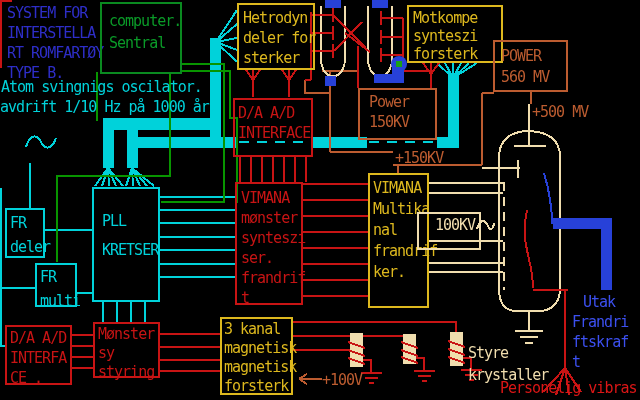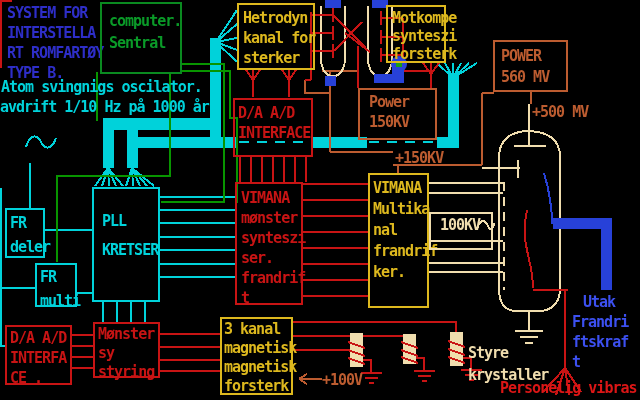--- a/index.html
+++ b/index.html
@@ -1,35 +1,35 @@
 <!DOCTYPE html>
 <html style="--bg: #000000; --blue_title: #2e2ec8; --cyan: #00d2da; --green_box: #0a8a20; --green_text: #0a9a28; --green_wire: #089500; --red: #c81414; --red_bright: #dc1616; --yellow: #ddb81e; --sienna: #bc5c30; --wheat: #f0ddae; --blue_wire: #2741d8; --blue_text: #3c50f0; --green_dot: #18a018;"><head>
 <meta charset="utf-8">
 <style>
   html,body{margin:0;padding:0;background:#000}
   #page{position:relative;width:640px;height:400px;background:#000;
-        font-family:"DejaVu Sans Mono",monospace;font-weight:bold;overflow:hidden}
+        font-family:"DejaVu Sans Mono",monospace;font-weight:normal;overflow:hidden}
   svg{position:absolute;left:0;top:0}
   .box{position:absolute;border:2px solid;box-sizing:border-box}
   .t{letter-spacing:-1px;font-size:15px;white-space:pre}
   .lbl{position:absolute;letter-spacing:-1px;font-size:15px;white-space:pre}
   path,line,rect.wire{fill:none;stroke-width:2;shape-rendering:crispEdges}
   .wc{stroke:var(--cyan)} .wr{stroke:var(--red)} .wg{stroke:var(--green_wire)}
   .ws{stroke:var(--sienna)} .ww{stroke:var(--wheat)} .wb{stroke:var(--blue_wire)}
   .fc{fill:var(--cyan);stroke:none} .fb{fill:var(--blue_wire);stroke:none}
   .fw{fill:var(--wheat);stroke:none} .fg{fill:var(--green_dot);stroke:none}
   #title{position:absolute;left:7px;top:3px;color:var(--blue_title)}
   #title .t{line-height:20px}
   #osc1{left:1px;top:78px;color:var(--cyan)}
   #osc2{left:0px;top:98px;color:var(--cyan)}
   #b-sentral{left:100px;top:2px;width:82px;height:72px;border-color:var(--green_box);color:var(--green_text);padding:6px 0 0 7px}
   #b-sentral .t{line-height:22px}
   #b-hetrodyn{left:237px;top:3px;width:78px;height:67px;border-color:var(--yellow);color:var(--yellow);padding:3px 0 0 4px}
   #b-hetrodyn .t{line-height:20px}
-  #b-motkompe{left:386px;top:5px;width:60px;height:58px;border-color:var(--yellow);color:var(--yellow);padding:2px 16px 0 4px}
+  #b-motkompe{left:407px;top:5px;width:96px;height:58px;border-color:var(--yellow);color:var(--yellow);padding:2px 16px 0 4px}
   #b-motkompe .t{line-height:18px}
   #b-power560{left:493px;top:40px;width:75px;height:52px;border-color:var(--sienna);color:var(--sienna);padding:4px 0 0 6px}
   #b-power560 .t{line-height:21px}
   #b-power150{left:358px;top:88px;width:79px;height:52px;border-color:var(--sienna);color:var(--sienna);padding:2px 0 0 9px}
   #b-power150 .t{line-height:20px}
   #b-ifacetop{left:233px;top:98px;width:80px;height:59px;border-color:var(--red);color:var(--red);padding:3px 0 0 3px}
   #b-ifacetop .t{line-height:20px}
   #b-pll{left:92px;top:187px;width:68px;height:115px;border-color:var(--cyan);color:var(--cyan);padding:18px 12px 0 8px}
   #b-pll .t{line-height:29px}
   #b-frdeler{left:5px;top:208px;width:40px;height:50px;border-color:var(--cyan);color:var(--cyan);padding:1px 0 0 3px}
@@ -39,21 +39,21 @@
   #b-ifacebot{left:5px;top:325px;width:67px;height:60px;border-color:var(--red);color:var(--red);padding:1px 0 0 3px}
   #b-ifacebot .t{line-height:20px}
   #b-monster{left:93px;top:322px;width:67px;height:56px;border-color:var(--red);color:var(--red);padding:1px 0 0 3px}
   #b-monster .t{line-height:19px}
   #b-vimanam{left:235px;top:182px;width:68px;height:123px;border-color:var(--red);color:var(--red);padding:4px 0 0 4px}
   #b-vimanam .t{line-height:20px}
   #b-vimanak{left:368px;top:173px;width:61px;height:135px;border-color:var(--yellow);color:var(--yellow);padding:3px 0 0 3px}
   #b-vimanak .t{line-height:21px}
   #b-kanal3{left:220px;top:317px;width:73px;height:78px;border-color:var(--yellow);color:var(--yellow);padding:1px 0 12px 2px}
   #b-kanal3 .t{line-height:19px}
-  #b-kv100{left:429px;top:212px;width:64px;height:38px;border-color:var(--wheat);color:var(--wheat);padding:2px 0 0 9px}
+  #b-kv100{left:417px;top:212px;width:64px;height:38px;border-color:var(--wheat);color:var(--wheat);padding:2px 0 0 16px}
   #b-kv100 .t{line-height:18px}
   #l-plus500{left:532px;top:103px;color:var(--sienna)}
   #l-plus150{left:395px;top:149px;color:var(--sienna)}
   #l-plus100{left:322px;top:371px;color:var(--sienna)}
   #l-styre1{left:468px;top:344px;color:var(--wheat)}
   #l-styre2{left:468px;top:366px;color:var(--wheat)}
   #l-utak1{left:583px;top:293px;color:var(--blue_text)}
   #l-utak2{left:572px;top:313px;color:var(--blue_text)}
   #l-utak3{left:572px;top:333px;color:var(--blue_text)}
   #l-utak4{left:572px;top:353px;color:var(--blue_text)}
@@ -350,21 +350,21 @@
 
 <div class="lbl" id="osc1">Atom svingnigs oscilator.</div>
 <div class="lbl" id="osc2">avdrift 1/10 Hz på 1000 år.</div>
 
 <div class="box" id="b-sentral">
   <div class="t">computer.</div>
   <div class="t">Sentral</div>
 </div>
 <div class="box" id="b-hetrodyn">
   <div class="t">Hetrodyn</div>
-  <div class="t">kanal for</div>
+  <div class="t">deler for</div>
   <div class="t">sterker</div>
 </div>
 <div class="box" id="b-motkompe">
   <div class="t">Motkompe</div>
   <div class="t">synteszi</div>
   <div class="t">forsterk</div>
 </div>
 <div class="box" id="b-power560">
   <div class="t">POWER</div>
   <div class="t">560 MV</div>

